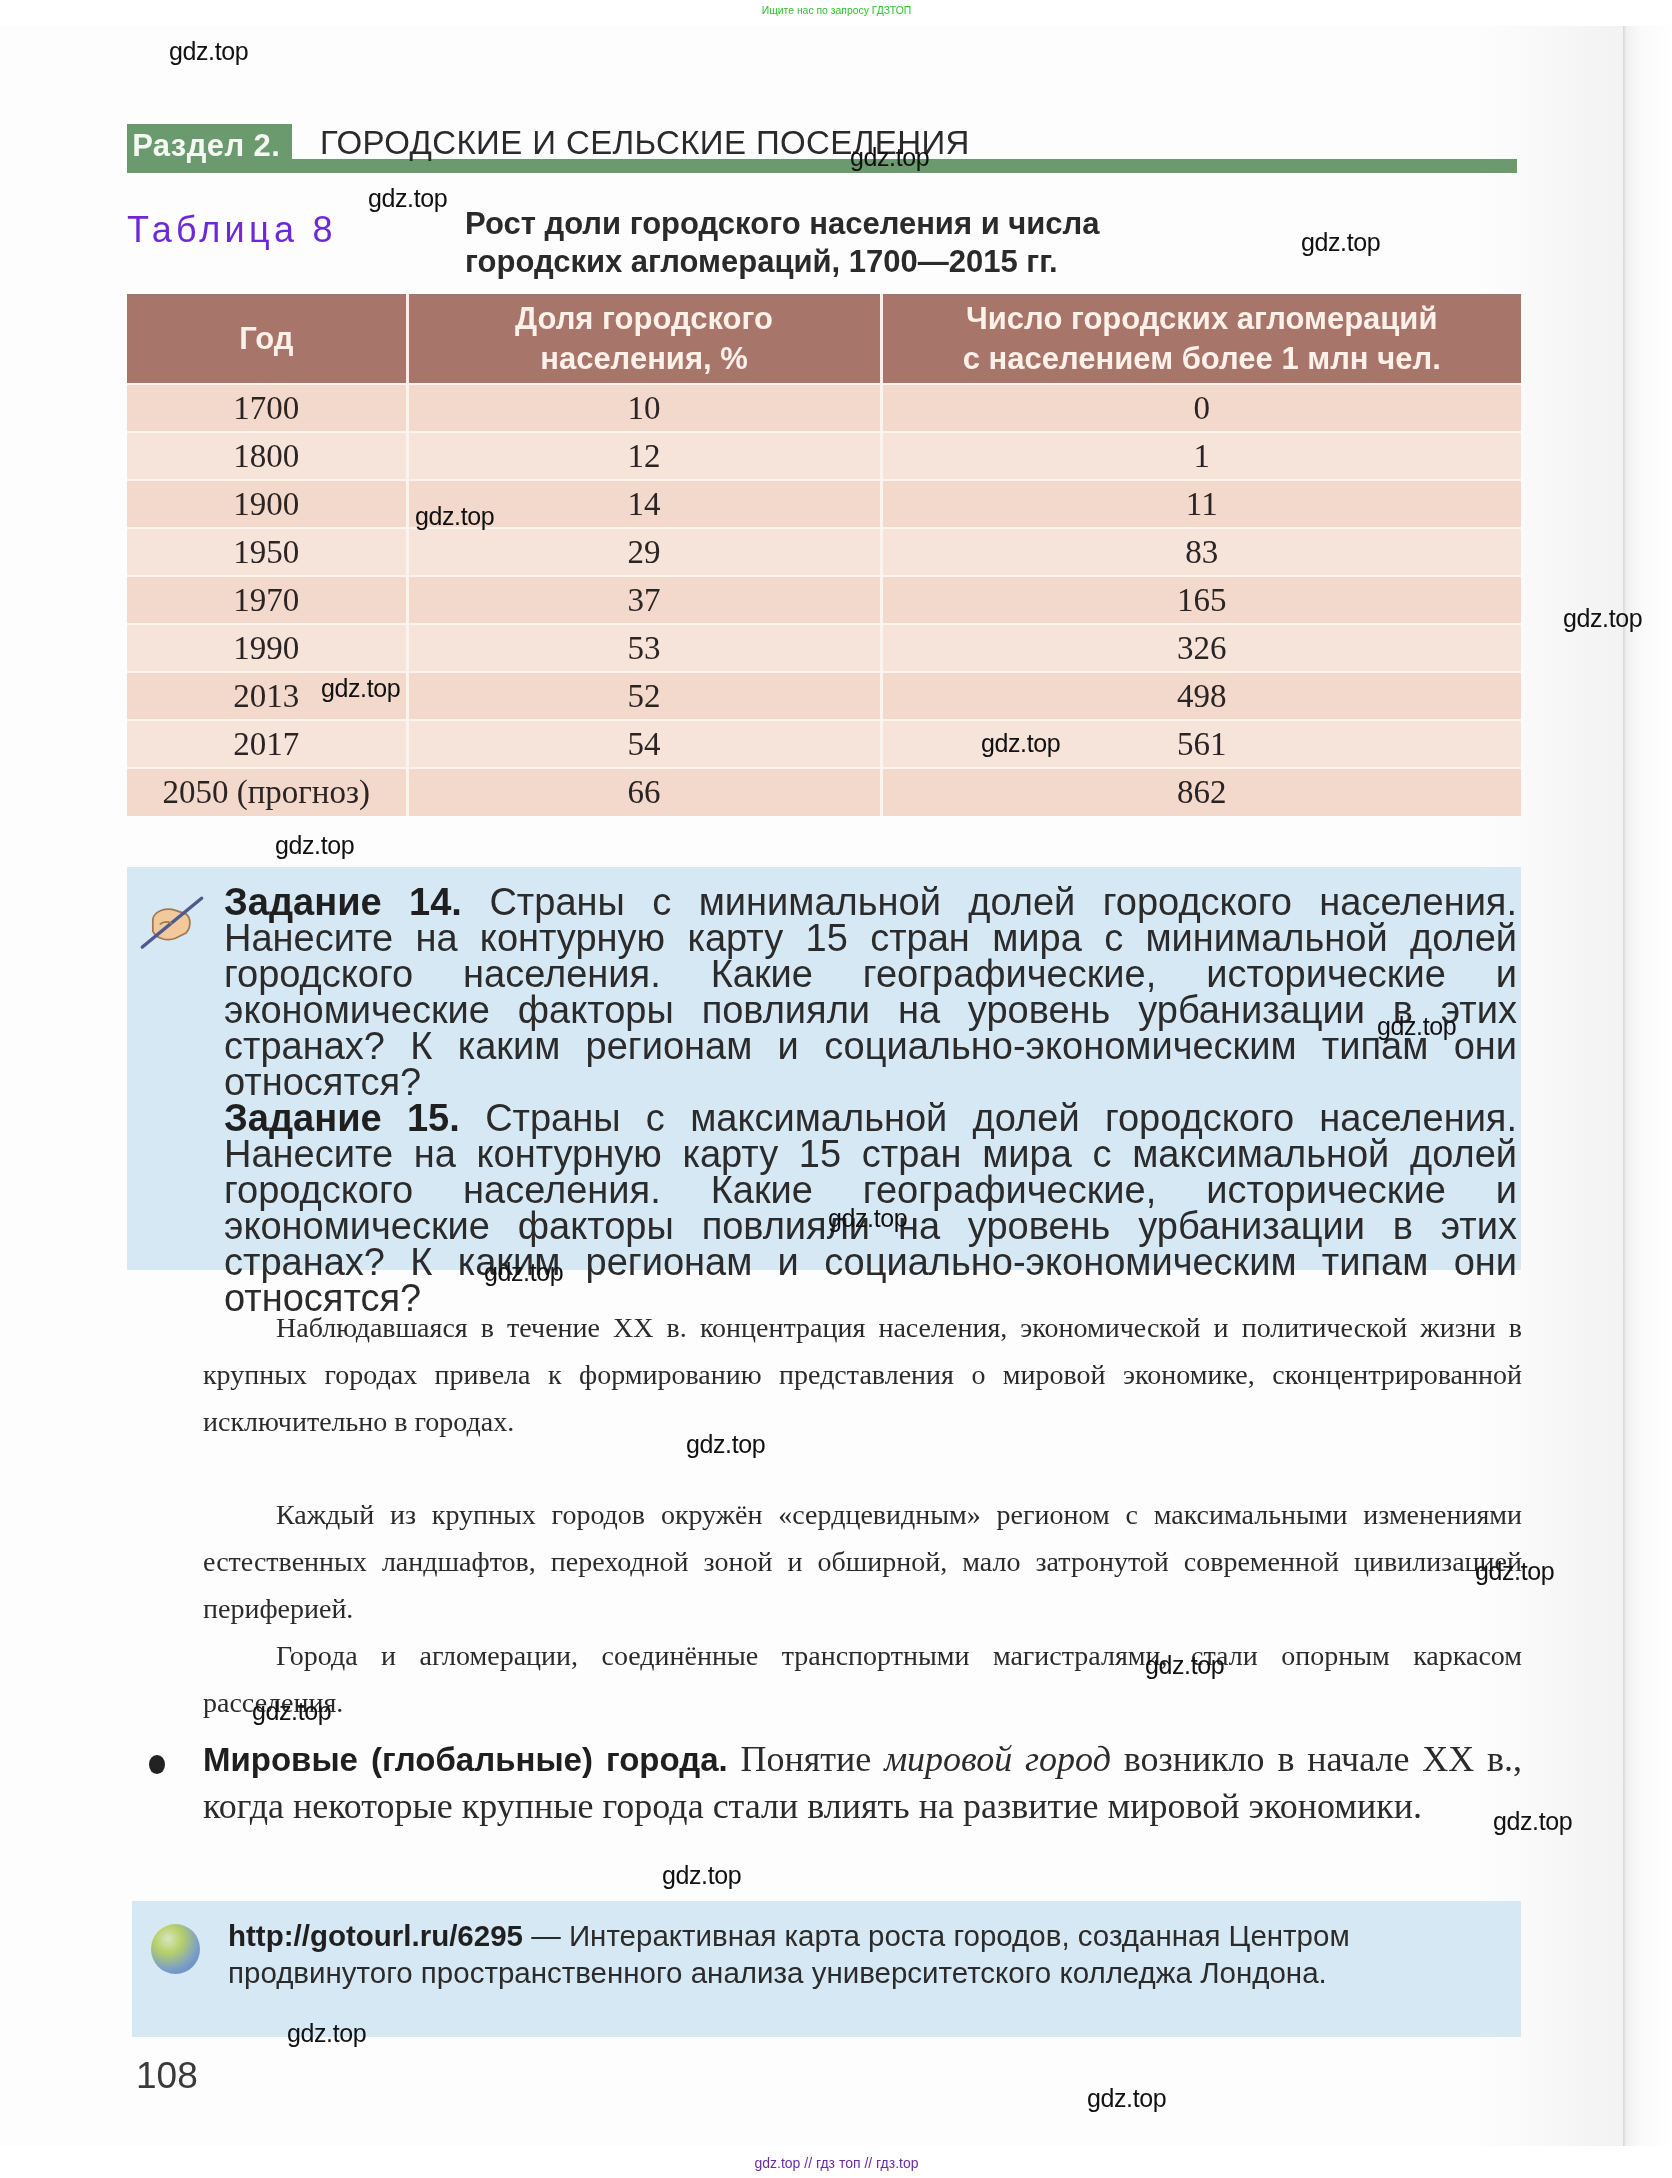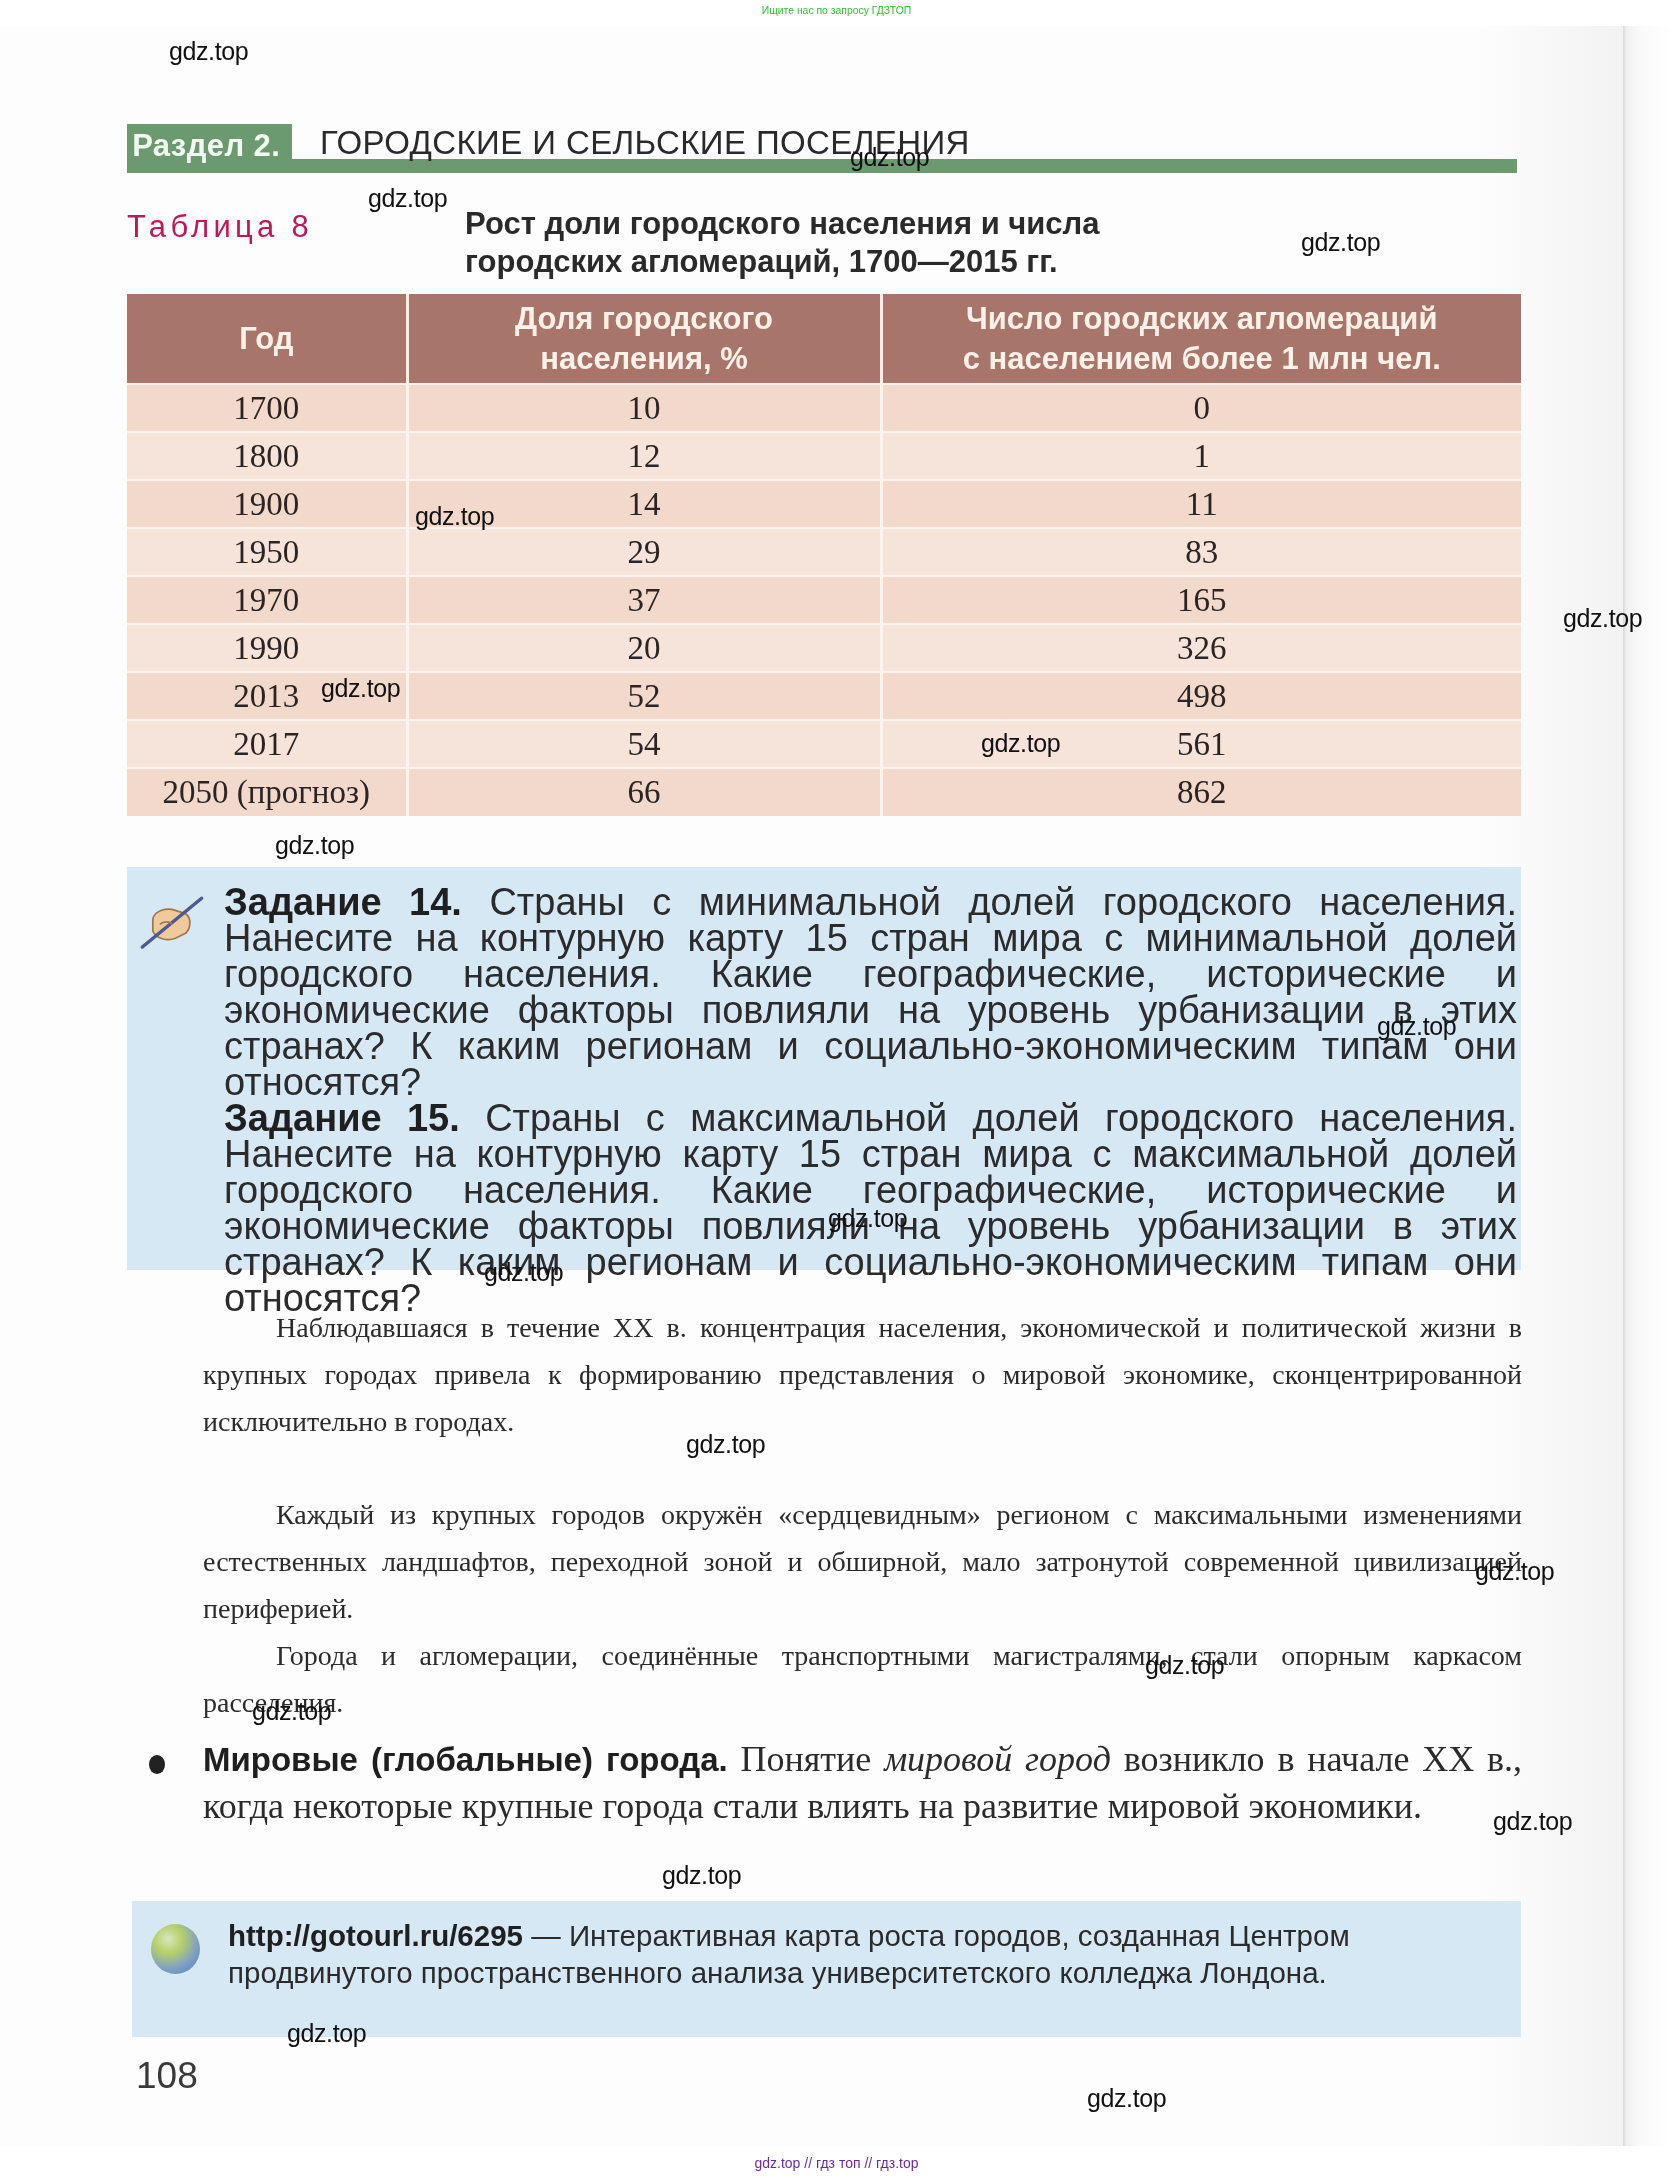--- a/index.html
+++ b/index.html
@@ -21,21 +21,21 @@
     color: #111; letter-spacing: -0.4px; }
 
   
   .section-header { position: absolute; top: 124px; left: 127px; width: 1390px; height: 50px; }
   .section-bar { position: absolute; left: 0; top: 35px; width: 1390px; height: 14px; background: #6b9a6e; }
   .section-label { position: absolute; left: 0; top: 0; height: 49px; width: 165px; background: #6b9a6e;
     color: #f4f8f2; font-weight: bold; font-size: 31px; padding: 3.5px 0 0 5.2px; letter-spacing: 0.4px; }
   .section-title { position: absolute; left: 193px; top: 0px; font-size: 33px; color: #2a2a2a; letter-spacing: 0.4px; }
 
   
-  .table-caption-label { position: absolute; top: 209px; left: 127px; font-size: 31px; color: #be185d; letter-spacing: 4.3px; }
+  .table-caption-label { position: absolute; top: 209px; left: 127px; font-size: 36px; color: #6d28d9; letter-spacing: 4.3px; }
   .table-caption-title { position: absolute; top: 205px; left: 465px; width: 782px; font-size: 31px; font-weight: bold;
     color: #2a2a2a; line-height: 38px; }
 
   
   .data-table { position: absolute; top: 294px; left: 127px; width: 1394px; border-collapse: collapse; }
   .data-table th { background: #a8756a; color: #fdf1ea; font-weight: bold; font-size: 31px; line-height: 40px;
     height: 90px; border-right: 3.5px solid #f7efe8; text-align: center; vertical-align: middle; font-family: "Liberation Sans", sans-serif; }
   .data-table th:last-child { border-right: none; }
   .data-table td { font-family: "Liberation Serif", serif; font-size: 33px; color: #2b2424; text-align: center;
     height: 48px; border-right: 3.5px solid #fbf3ee; border-top: 2.6px solid #fbf3ee; }
@@ -126,21 +126,21 @@
       <td>29</td>
       <td>83</td>
     </tr>
     <tr class="odd">
       <td>1970</td>
       <td>37</td>
       <td>165</td>
     </tr>
     <tr class="even">
       <td>1990</td>
-      <td>20</td>
+      <td>53</td>
       <td>326</td>
     </tr>
     <tr class="odd">
       <td>2013</td>
       <td>52</td>
       <td>498</td>
     </tr>
     <tr class="even">
       <td>2017</td>
       <td>54</td>

